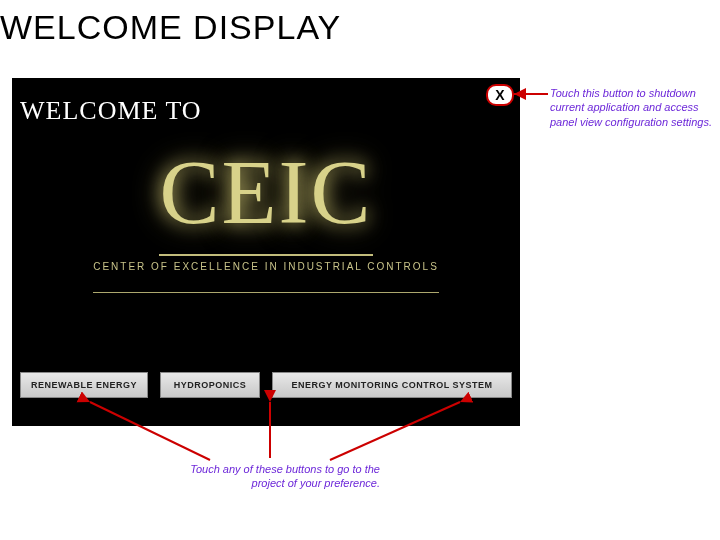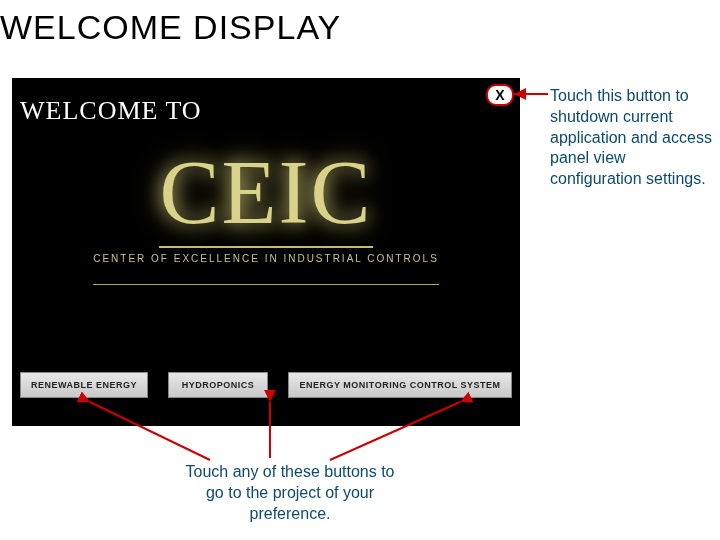--- a/index.html
+++ b/index.html
@@ -59,74 +59,74 @@
     text-align: center;
     color: #d8d28a;
   }
   .logo-main {
     font-family: "Times New Roman", serif;
     font-size: 90px;
     line-height: 1;
     letter-spacing: 2px;
     text-shadow: 0 0 18px rgba(230,220,130,0.85), 0 0 30px rgba(200,190,100,0.6);
     border-bottom: 2px solid rgba(216,210,138,0.9);
-    padding-bottom: 8px;
+    padding-bottom: 16px;
     display: inline-block;
   }
   .logo-tag {
     font-family: Arial, sans-serif;
     font-size: 10px;
     letter-spacing: 2px;
     margin-top: 4px;
     color: #c9c48a;
     border-bottom: 1px solid rgba(216,210,138,0.8);
     padding-bottom: 20px;
     display: inline-block;
   }
   .btn-row {
     position: absolute;
     left: 8px;
     right: 8px;
     bottom: 28px;
     display: flex;
-    gap: 20px;
+    gap: 12px;
   }
   .proj-btn {
     background: linear-gradient(#e8e8e8,#c8c8c8);
     border: 1px solid #888;
     height: 26px;
     font-size: 9px;
     font-weight: bold;
     color: #222;
     letter-spacing: 0.5px;
     cursor: pointer;
     padding: 0 6px;
     white-space: nowrap;
   }
   .proj-btn.b1 { flex: 0 0 128px; }
   .proj-btn.b2 { flex: 1 1 auto; }
   .proj-btn.b3 { flex: 0 0 100px; }
 
   .annot {
     position: absolute;
-    font-size: 16px;
+    font-size: 11px;
     line-height: 1.3;
-    color: #0c4a6e;
+    color: #6d28d9;
+    font-style: italic;
   }
   .annot-close {
     left: 550px;
     top: 86px;
     width: 168px;
   }
   .annot-buttons {
     left: 170px;
     top: 462px;
     width: 210px;
-    text-align: center;
-    margin-left: 15px;
+    text-align: right;
   }
   svg.arrows {
     position: absolute;
     left: 0; top: 0;
     width: 720px; height: 540px;
     pointer-events: none;
   }
 </style>
 </head>
 <body>

